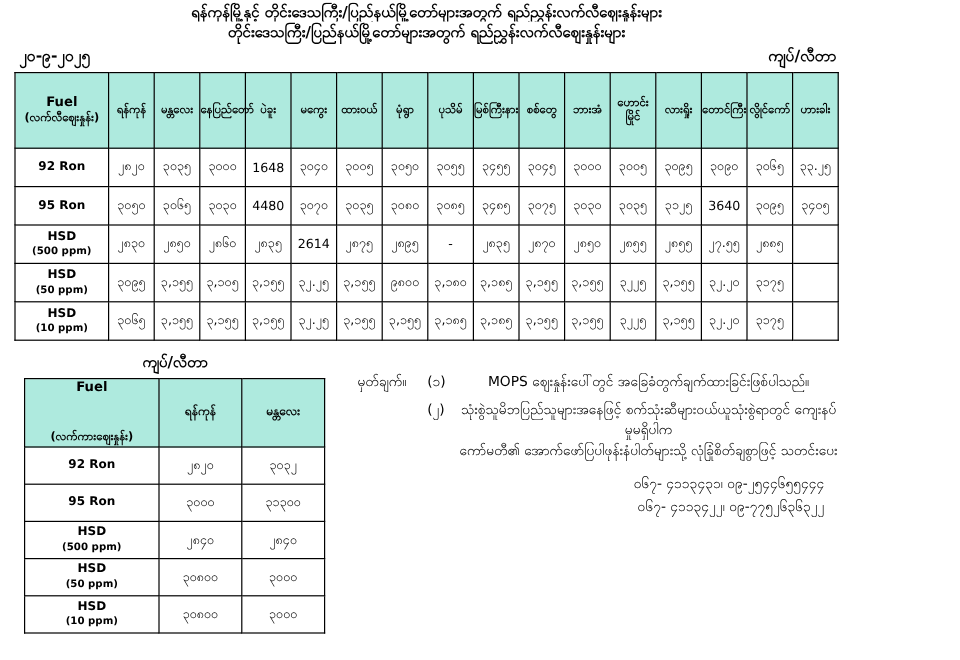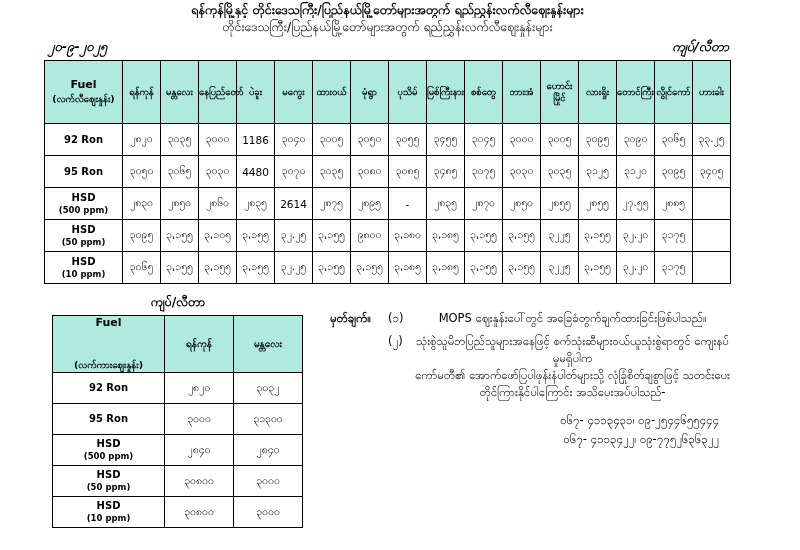--- a/index.html
+++ b/index.html
@@ -12,47 +12,45 @@
     background: #ffffff;
     font-family: "DejaVu Sans", "Liberation Sans", sans-serif;
     color: #000000;
     overflow: hidden;
     position: relative;
   }
   .page {
     position: relative;
     width: 711px;
     height: 550px;
-    padding-left: 32px;
   }
   
   .header {
     text-align: center;
     padding-top: 2px;
   }
   .header-line1 {
     font-size: 12.5px;
     font-weight: bold;
     letter-spacing: 0px;
     line-height: 16px;
     white-space: nowrap;
     overflow: hidden;
   }
   .header-line2 {
     font-size: 12.5px;
-    font-weight: normal;
+    font-weight: bold;
     line-height: 18px;
     white-space: nowrap;
   }
   .subhead-row {
     display: flex;
     justify-content: space-between;
     align-items: flex-start;
     padding: 2px 14px 3px 16px;
-    font-style: italic;
   }
   .date-text {
     font-size: 13px;
     font-weight: bold;
   }
   .unit-text {
     font-size: 13px;
     font-weight: bold;
   }
   
@@ -162,21 +160,21 @@
   }
   .note-row {
     display: flex;
     font-size: 11.5px;
     line-height: 17px;
     margin-bottom: 6px;
   }
   .note-label {
     width: 58px;
     flex: 0 0 58px;
-    font-weight: bold;
+    font-weight: normal;
   }
   .note-num {
     width: 26px;
     flex: 0 0 26px;
   }
   .note-text {
     flex: 1;
   }
   .note-text .ln {
     display: block;
@@ -242,21 +240,21 @@
         </tr>
       </thead>
       <tbody>
         <tr>
           <td class="row-label">
             <span>92 Ron</span>
           </td>
           <td class="val">၂၈၂၀</td>
           <td class="val">၃၀၃၅</td>
           <td class="val">၃၀၀၀</td>
-          <td class="val">1186</td>
+          <td class="val">1648</td>
           <td class="val">၃၀၄၀</td>
           <td class="val">၃၀၀၅</td>
           <td class="val">၃၀၅၀</td>
           <td class="val">၃၀၅၅</td>
           <td class="val">၃၄၅၅</td>
           <td class="val">၃၀၄၅</td>
           <td class="val">၃၀၀၀</td>
           <td class="val">၃၀၀၅</td>
           <td class="val">၃၀၉၅</td>
           <td class="val">၃၀၉၀</td>
@@ -273,21 +271,21 @@
           <td class="val">4480</td>
           <td class="val">၃၀၇၀</td>
           <td class="val">၃၀၃၅</td>
           <td class="val">၃၀၈၀</td>
           <td class="val">၃၀၈၅</td>
           <td class="val">၃၄၈၅</td>
           <td class="val">၃၀၇၅</td>
           <td class="val">၃၀၃၀</td>
           <td class="val">၃၀၃၅</td>
           <td class="val">၃၁၂၅</td>
-          <td class="val">၃၁၂၀</td>
+          <td class="val">3640</td>
           <td class="val">၃၀၉၅</td>
           <td class="val">၃၄၀၅</td>
         </tr>
         <tr>
           <td class="row-label">
             <span>HSD</span>
             <span class="sub">(500 ppm)</span>
           </td>
           <td class="val">၂၈၃၀</td>
           <td class="val">၂၈၅၀</td>
@@ -424,21 +422,20 @@
         <div class="note-text">
           <span class="ln">MOPS ဈေးနှုန်းပေါ်တွင် အခြေခံတွက်ချက်ထားခြင်းဖြစ်ပါသည်။</span>
         </div>
       </div>
       <div class="note-row">
         <div class="note-label"></div>
         <div class="note-num">(၂)</div>
         <div class="note-text">
           <span class="ln">သုံးစွဲသူမိဘပြည်သူများအနေဖြင့် စက်သုံးဆီများဝယ်ယူသုံးစွဲရာတွင် ကျေးနပ်မှုမရှိပါက</span>
           <span class="ln">ကော်မတီ၏ အောက်ဖော်ပြပါဖုန်းနံပါတ်များသို့ လုံခြုံစိတ်ချစွာဖြင့် သတင်းပေး</span>
-          <span class="ln">တိုင်ကြားနိုင်ပါကြောင်း အသိပေးအပ်ပါသည်-</span>
         </div>
       </div>
       <div class="phones">
         <div>၀၆၇- ၄၁၁၃၄၃၁၊ ၀၉-၂၅၄၄၆၅၅၄၄၄</div>
         <div>၀၆၇- ၄၁၁၃၄၂၂၊ ၀၉-၇၇၅၂၆၃၆၃၂၂</div>
       </div>
     </div>
   </div>
 
 

